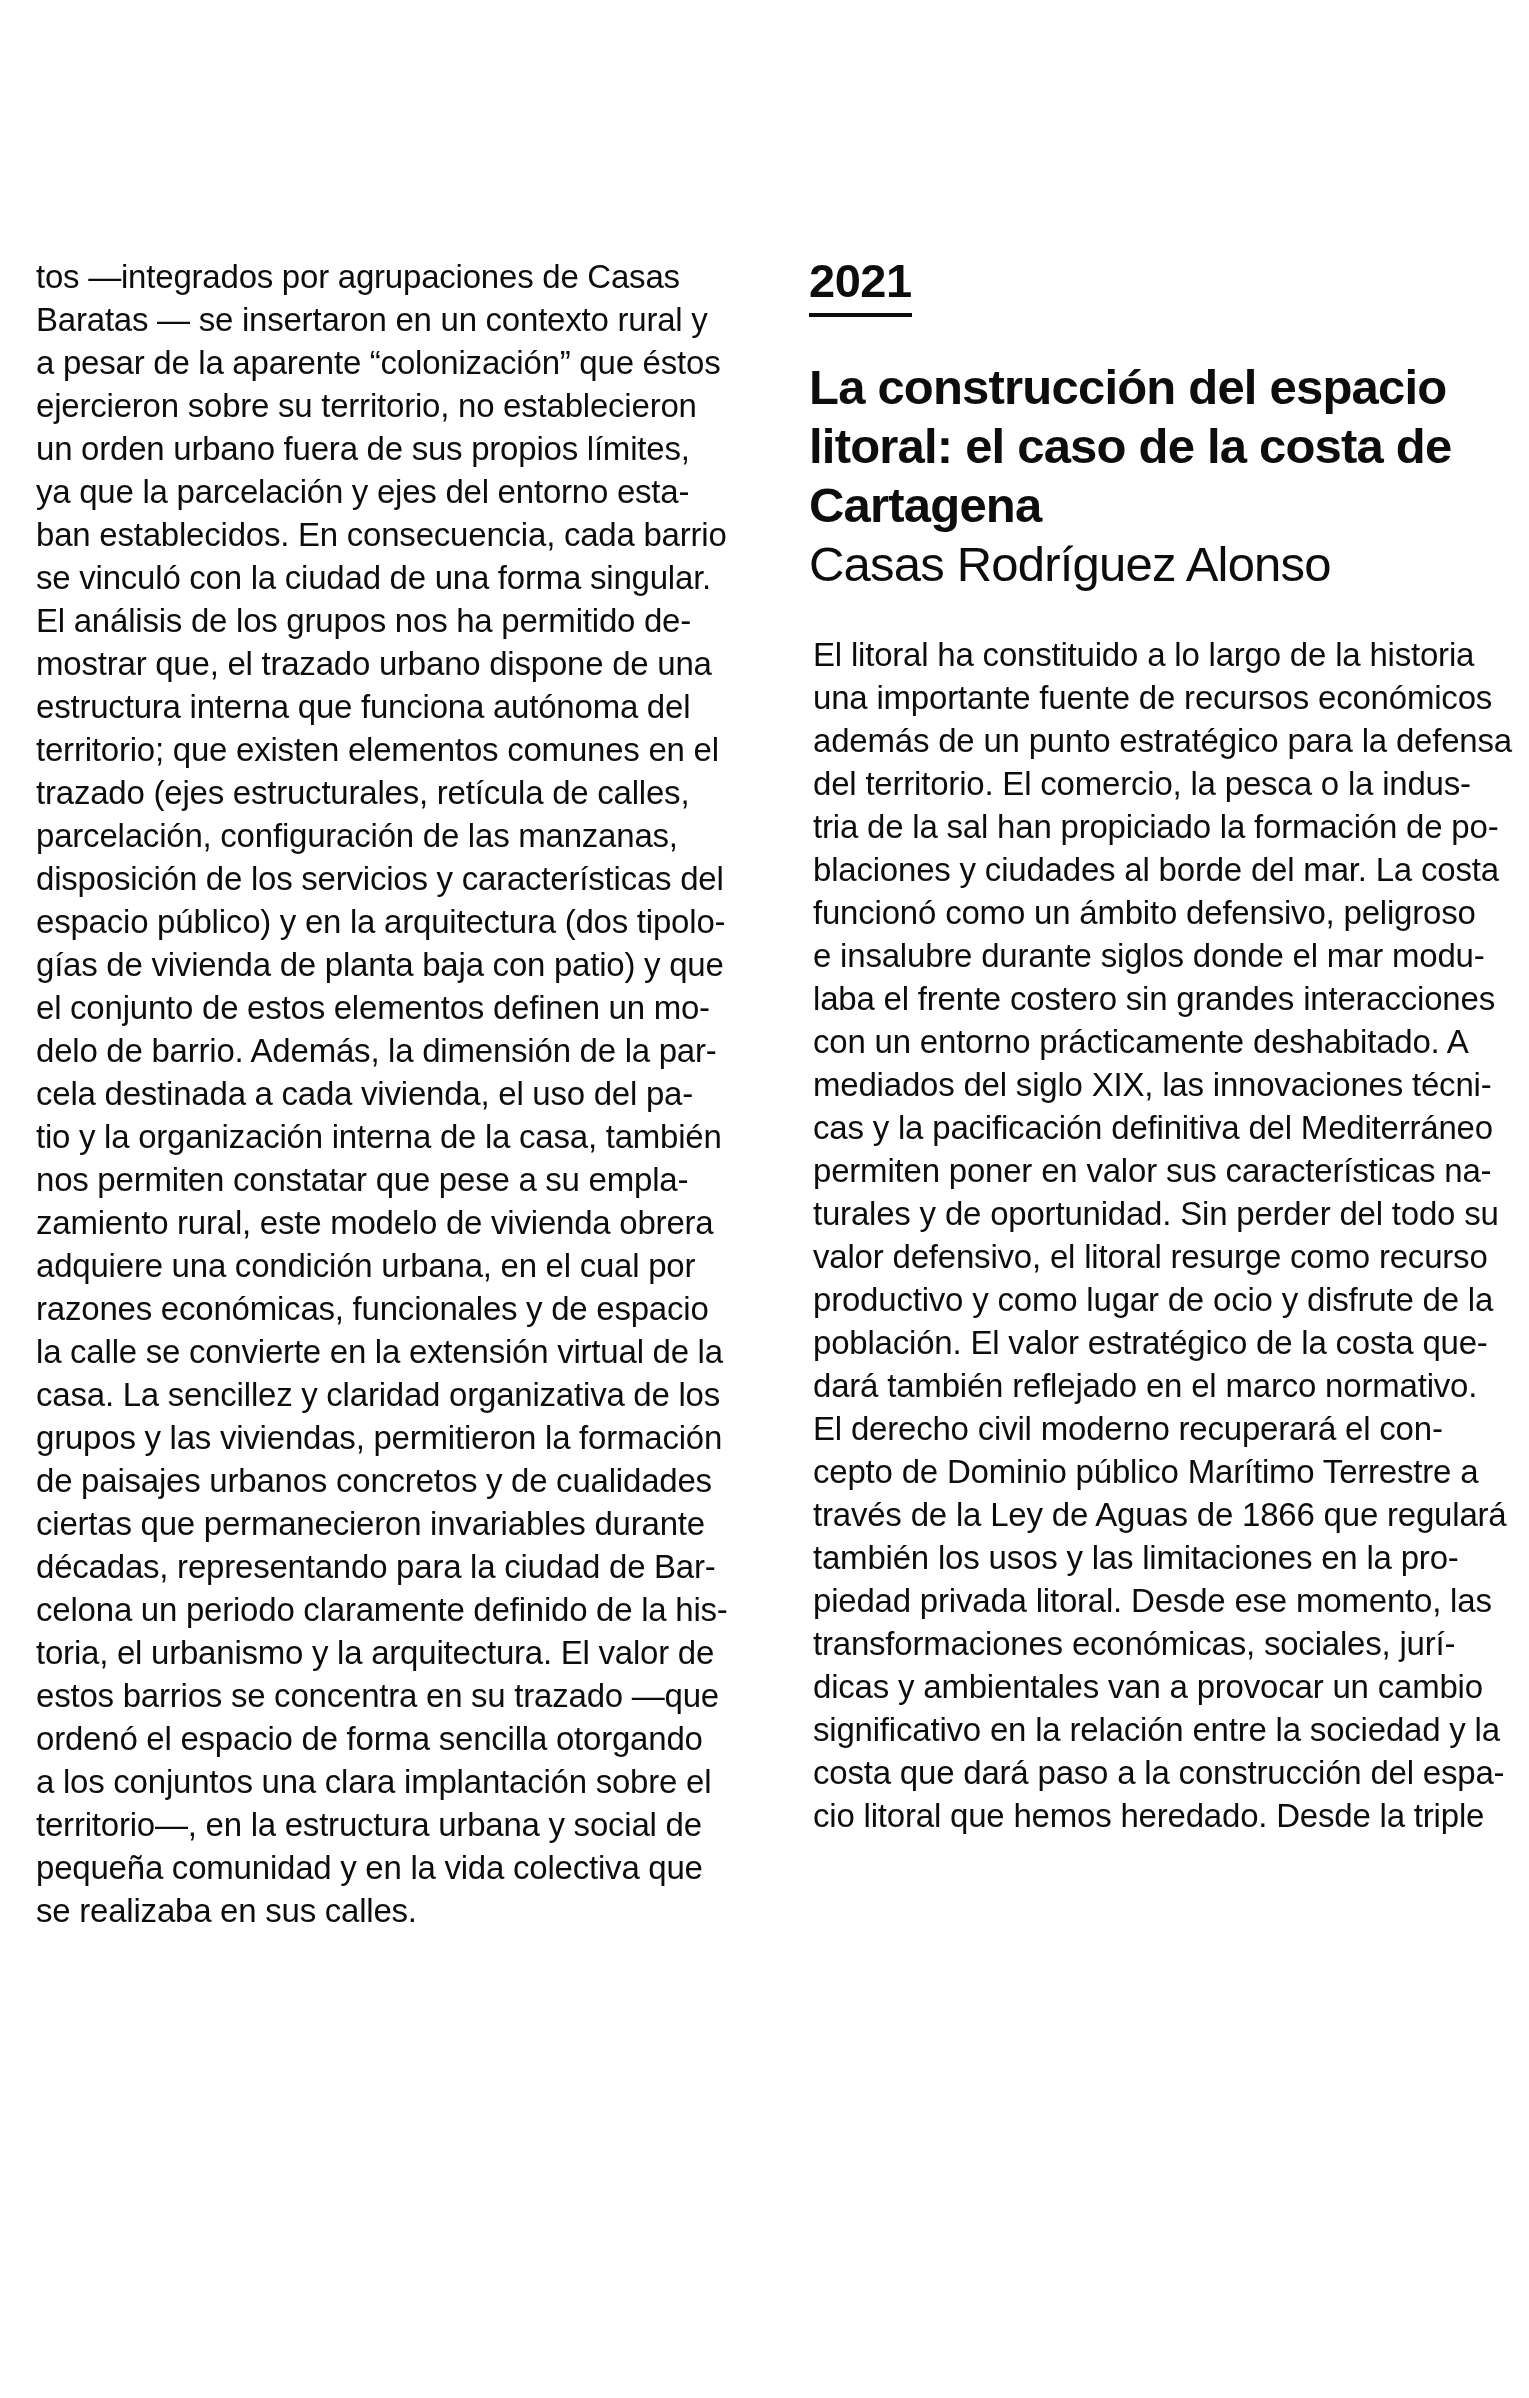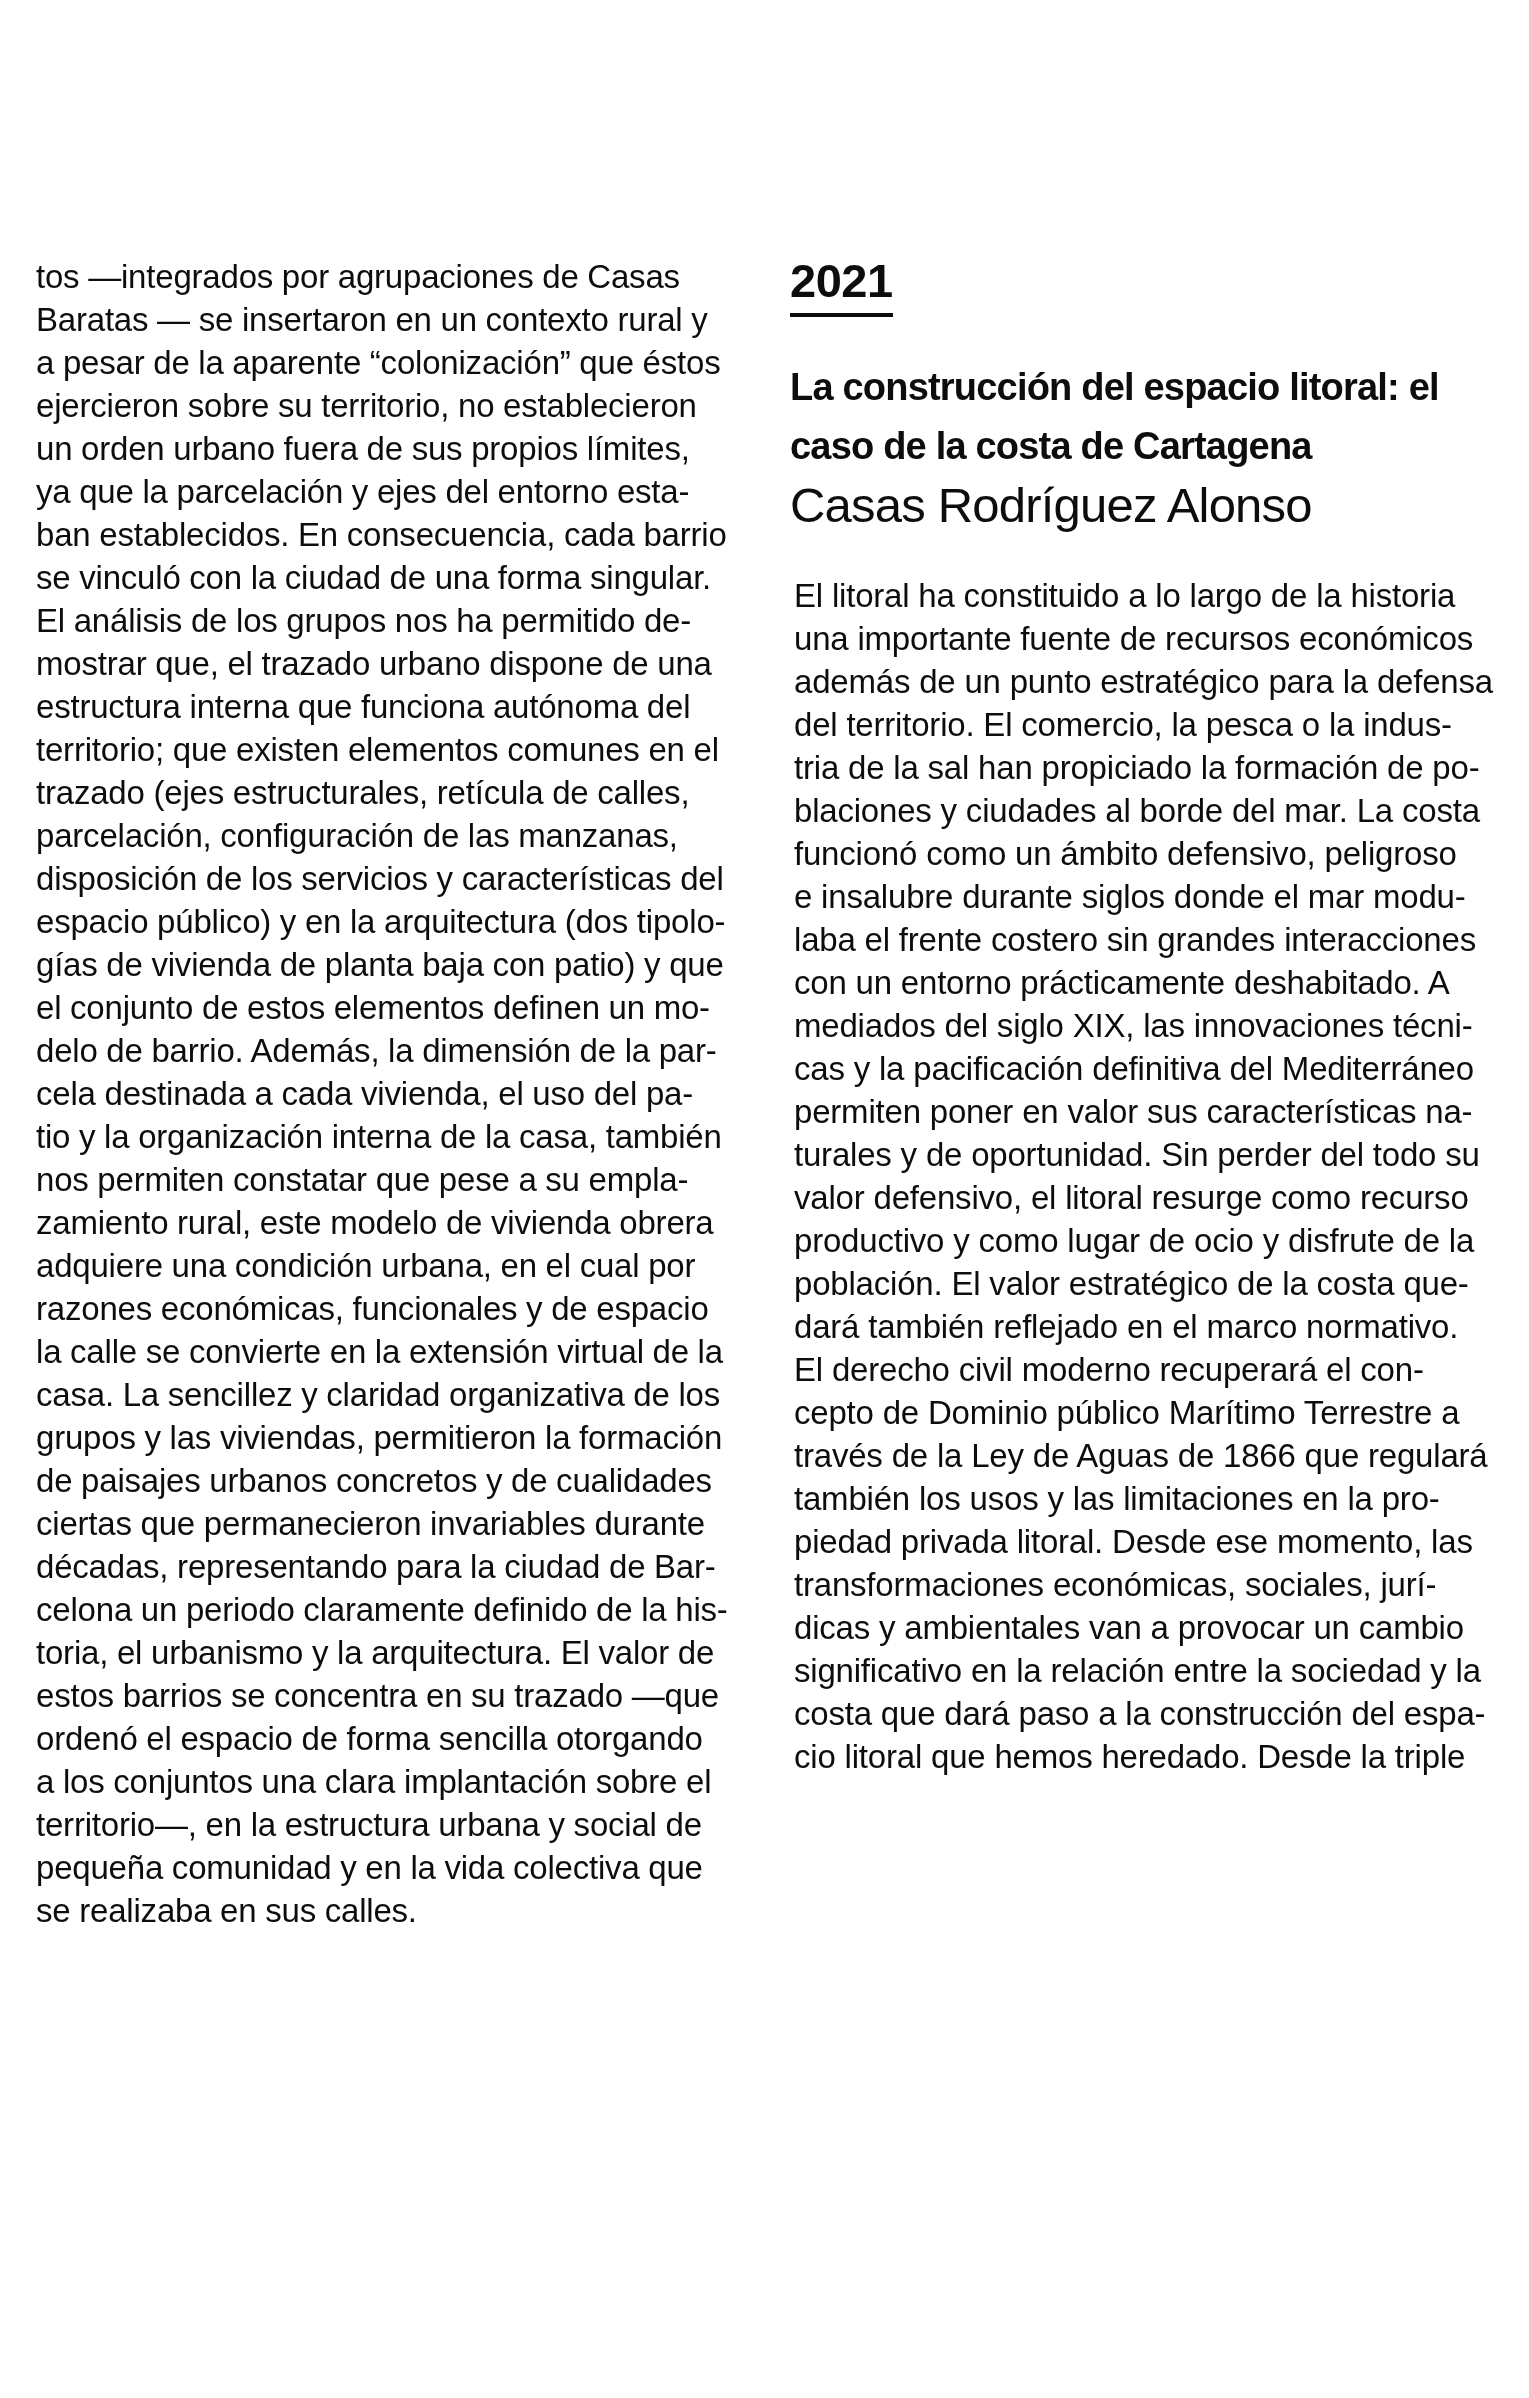--- a/index.html
+++ b/index.html
@@ -24,21 +24,21 @@
     position: absolute;
     left: 0;
     top: 0;
     width: 1529px;
     height: 2399px;
     display: flex;
     flex-direction: row;
     align-items: flex-start;
     padding: 255px 58px 0 36px;
     box-sizing: border-box;
-    gap: 40px;
+    gap: 59px;
   }
 
   .column {
     flex: 0 0 auto;
     width: 712px;
     box-sizing: border-box;
   }
 
   .column.left  { width: 714px; }
   .column.right { width: 714px; }
@@ -68,21 +68,21 @@
     font-size: 47px;
     line-height: 51px;
     font-weight: 700;
     letter-spacing: -0.5px;
     border-bottom: 4.7px solid #0d0d0d;
     padding-bottom: 6.6px;
     margin: 0;
   }
 
   .article-title {
-    font-size: 38px;
+    font-size: 49px;
     line-height: 59px;
     font-weight: 700;
     letter-spacing: -0.8px;
     margin: 0;
     padding: 0;
   }
 
   .article-author {
     font-size: 49px;
     line-height: 59px;

